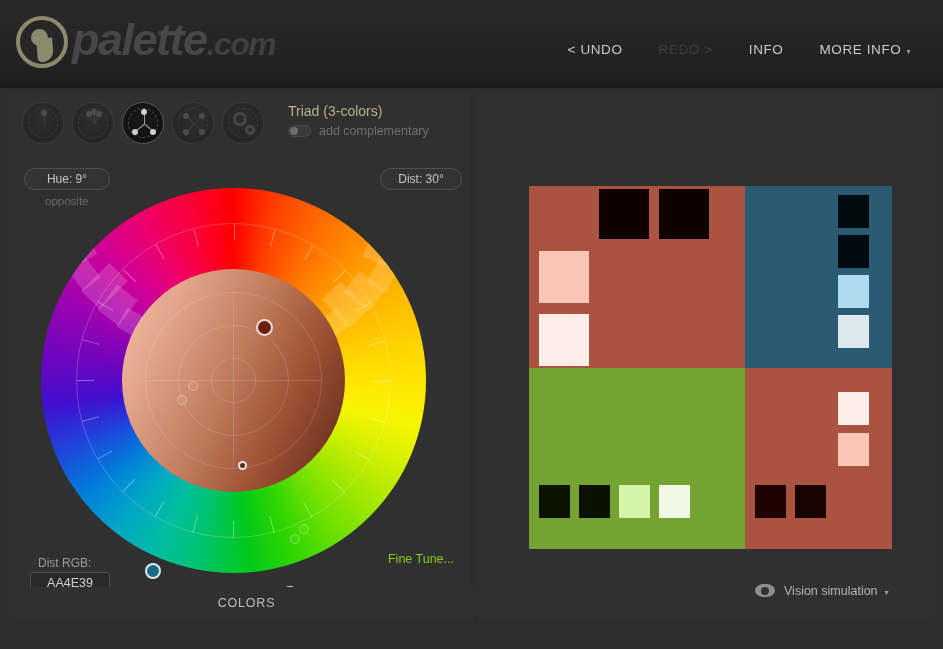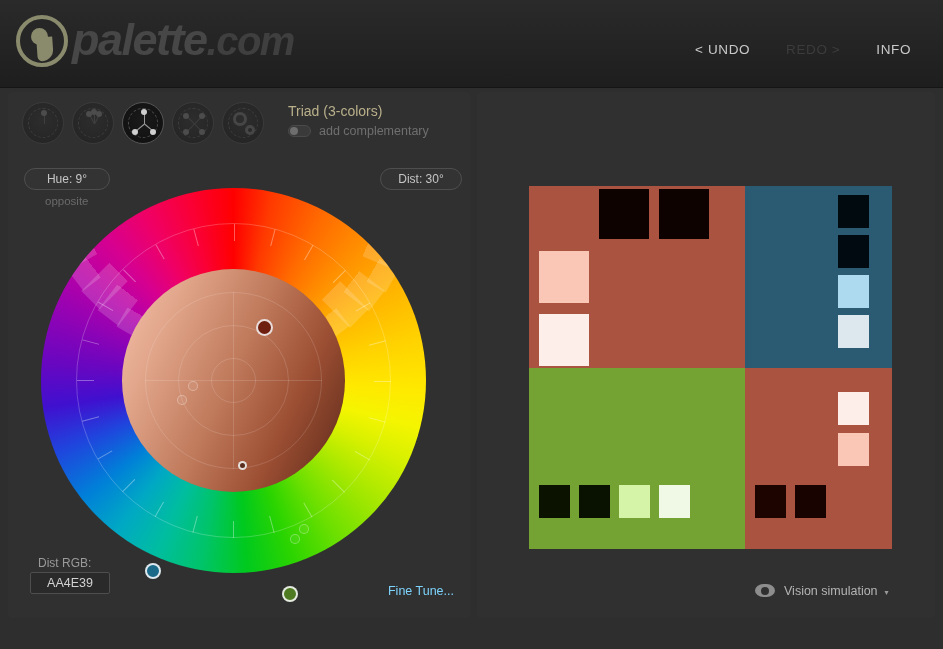--- a/index.html
+++ b/index.html
@@ -29,21 +29,21 @@
   }
   #logo-mark::after {
     content: ""; position: absolute; left: 17px; top: 18px;
     width: 16px; height: 24px; border-radius: 0 0 14px 6px; background: #8a8a6d;
     transform: rotate(-4deg);
   }
   #logo-text {
     font-size: 45px; font-weight: bold; font-style: italic;
     letter-spacing: -1.5px; color: #474747; line-height: 52px;
   }
-  #logo-text .dotcom { font-size: 40px; font-weight: bold; font-style: italic; color: #3f3f3f; }
+  #logo-text .dotcom { font-size: 32px; font-weight: bold; font-style: italic; color: #3f3f3f; }
 
   #topnav {
     position: absolute; right: 14px; top: 38px;
     display: flex; align-items: center; gap: 0px;
   }
   #topnav .navitem {
     color: #c9c9c9; font-size: 13.5px; letter-spacing: 0.6px;
     padding: 4px 18px; cursor: pointer; white-space: nowrap;
   }
   #topnav .navitem.disabled { color: #3c3c3c; cursor: default; }
@@ -159,21 +159,21 @@
     cursor: pointer;
   }
   .marker.faint { border: 1.5px solid rgba(255,255,255,0.3); }
 
   #base-rgb-label { position: absolute; left: 30px; top: 464px; color: #9a9a9a; font-size: 12px; }
   #base-rgb-input {
     position: absolute; left: 22px; top: 480px; width: 80px; height: 22px;
     background: #2a2a2a; border: 1px solid #4e4e4e; border-radius: 2px;
     color: #d2d2d2; font-size: 12.5px; text-align: center; line-height: 20px; cursor: text;
   }
-  #fine-tune { position: absolute; right: 16px; top: 492px; color: #7dd3fc; font-size: 12.5px; cursor: pointer; }
+  #fine-tune { position: absolute; right: 16px; top: 460px; color: #84cc16; font-size: 12.5px; cursor: pointer; }
 
   
   #mypalette-label { position: absolute; left: 520px; top: 112px; color: #777; font-size: 12.5px; }
   #mypalette-strip {
     position: absolute; left: 581px; top: 113px; width: 235px; height: 32px; display: flex;
   }
   .mp-group { display: flex; flex-direction: column; height: 32px; }
   .mp-main { flex: 0 0 20px; }
   .mp-subs { flex: 1; display: flex; }
   .mp-sub { flex: 1; }
@@ -225,20 +225,21 @@
 
   <div id="header">
     <div id="logo-wrap">
       <div id="logo-mark"></div>
       <div id="logo-text"><span>palette</span><span class="dotcom">.com</span></div>
     </div>
     <div id="topnav">
         <div class="navitem">&lt; UNDO</div>
         <div class="navitem disabled">REDO &gt;</div>
         <div class="navitem">INFO</div>
+        <div class="navitem">MORE INFO<span class="caret">▾</span></div>
       </div>
   </div>
 
   <div id="left-panel">
 
     <div id="scheme-icons">
         <div class="scheme-icon" title="Monochromatic">
           <div class="ring"></div>
           <div class="spoke" style="height: 11px; left: 21px; top: 10px; transform: rotate(0deg); transform-origin: 50% 100%;"></div>
           <div class="dot" style="left: 18px; top: 7px;"></div>
@@ -365,20 +366,21 @@
         <div class="marker faint" style="left: 136px; top: 207px; width: 10px; height: 10px; background: rgba(255, 255, 255, 0.06);"></div>
         <div class="marker faint" style="left: 258px; top: 336px; width: 10px; height: 10px; background: rgba(255, 255, 255, 0.06);"></div>
         <div class="marker faint" style="left: 249px; top: 346px; width: 10px; height: 10px; background: rgba(255, 255, 255, 0.06);"></div>
       </div>
 
     <div id="base-rgb-label">Dist RGB:</div>
     <div id="base-rgb-input">AA4E39</div>
     <div id="fine-tune">Fine Tune...</div>
 
     <div class="tabbar" id="left-tabs">
+        <div class="tab active">COLORS</div>
       </div>
   </div>
 
   <div id="mypalette-label">My Palette:</div>
   <div id="mypalette-strip">
       <div class="mp-group" style="flex: 1 1 0%;">
         <div class="mp-main" style="background: rgb(169, 83, 64); flex: 0 0 20px;"></div>
         <div class="mp-subs">
           <div class="mp-sub" style="background: rgb(251, 238, 234);"></div>
           <div class="mp-sub" style="background: rgb(250, 198, 181);"></div>

